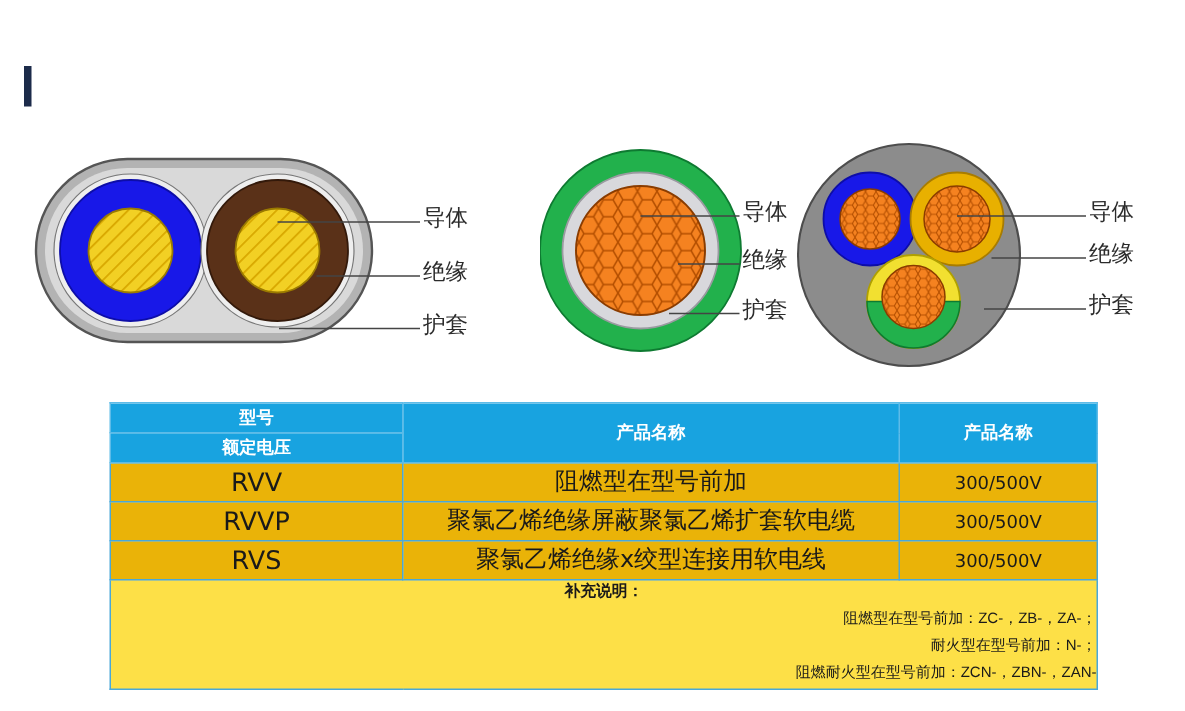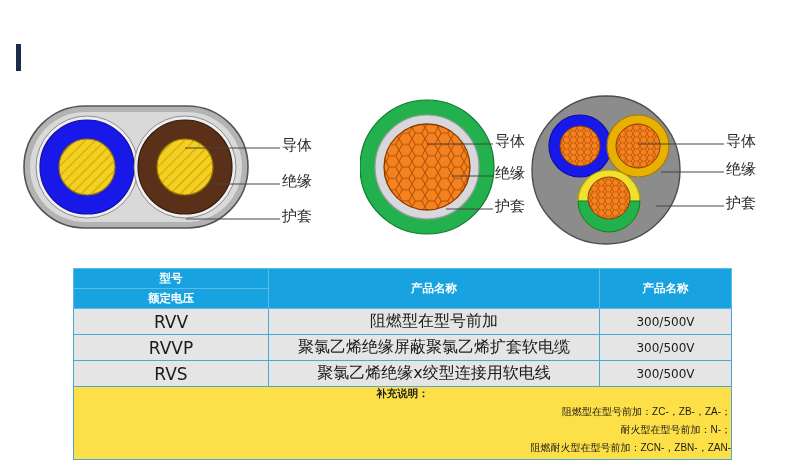--- a/index.html
+++ b/index.html
@@ -65,21 +65,21 @@
     height:19px;
     font-family:"DejaVu Sans","Liberation Sans",sans-serif;
     border-color:#5dbbe8 !important;
   }
   .hdr-cell.tall{height:38px;margin-top:44px;}
   .col-model{width:194px;}
   .col-name{width:330px;}
   .col-volt{width:131px;}
 
   .body-cell{
-    height:25px;background:#e5e5e5;color:#1a1a1a;
+    height:25px;background:#eab308;color:#1a1a1a;
     font-size:17px;
     font-family:"DejaVu Sans","Liberation Sans",sans-serif;
   }
   .body-cell.name{font-size:16px;}
   .body-cell.volt{font-size:12px;}
 
   .note-cell{
     background:#fde047;text-align:left;
     padding:6px 0 8px 10px;
   }

